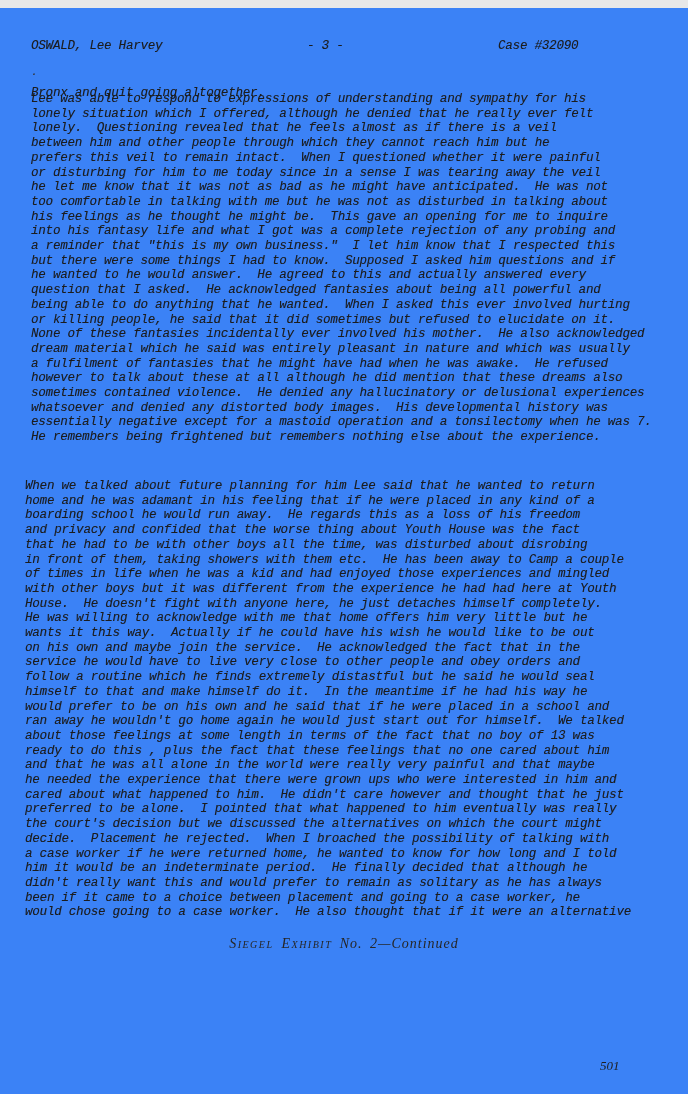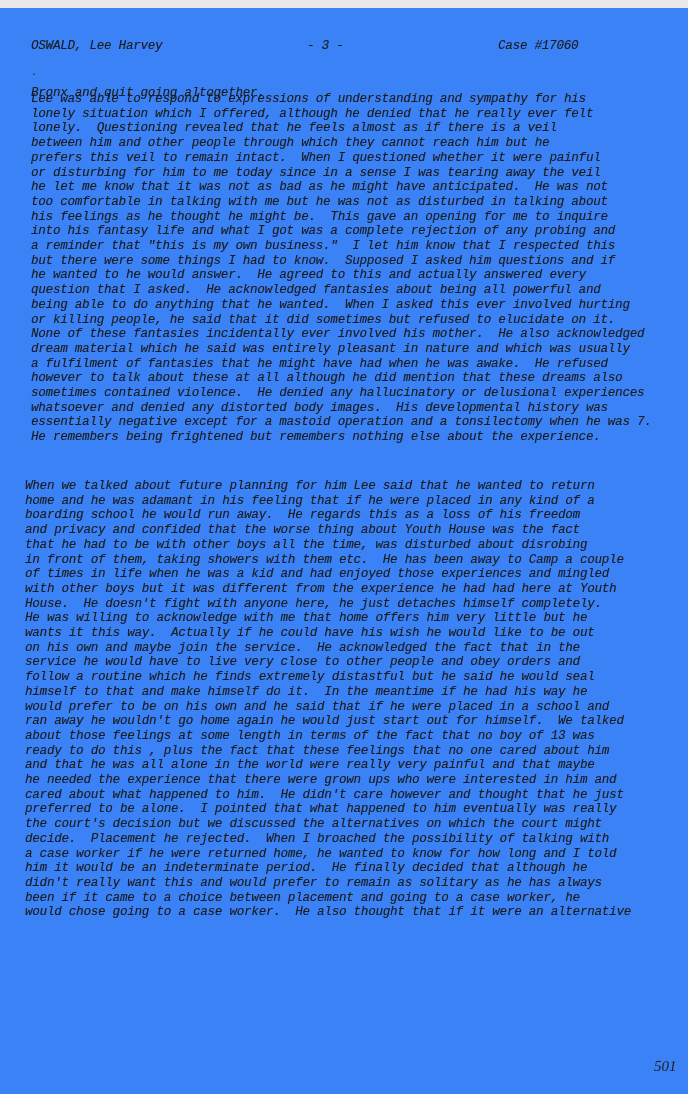--- a/index.html
+++ b/index.html
@@ -43,36 +43,36 @@
     letter-spacing: 1px;
     word-spacing: 3px;
     color: #262626;
     white-space: normal;
   }
   .exhibit-caption .sc {
     font-variant: small-caps;
     letter-spacing: 1.5px;
   }
   .folio-number {
-    left: 654px; top: 1050px;
+    left: 600px; top: 1050px;
     font-family: "Liberation Serif", "DejaVu Serif", serif;
-    font-size: 15px;
+    font-size: 13px;
     color: #1f1f1f;
   }
 </style>
 </head>
 <body>
 
 <div class="sheet">
 
   <div class="abs tw header-name">OSWALD, Lee Harvey</div>
 
   <div class="abs tw header-page">- 3 -</div>
 
-  <div class="abs tw header-case">Case #17060</div>
+  <div class="abs tw header-case">Case #32090</div>
 
   <div class="abs tw stray-mark">.</div>
 
   <div class="abs tw opening-line">Bronx and quit going altogether.</div>
 
   <div class="abs tw para-1">Lee was able to respond to expressions of understanding and sympathy for his
 lonely situation which I offered, although he denied that he really ever felt
 lonely.  Questioning revealed that he feels almost as if there is a veil
 between him and other people through which they cannot reach him but he
 prefers this veil to remain intact.  When I questioned whether it were painful
@@ -120,16 +120,19 @@
 cared about what happened to him.  He didn't care however and thought that he just
 preferred to be alone.  I pointed that what happened to him eventually was really
 the court's decision but we discussed the alternatives on which the court might
 decide.  Placement he rejected.  When I broached the possibility of talking with
 a case worker if he were returned home, he wanted to know for how long and I told
 him it would be an indeterminate period.  He finally decided that although he
 didn't really want this and would prefer to remain as solitary as he has always
 been if it came to a choice between placement and going to a case worker, he
 would chose going to a case worker.  He also thought that if it were an alternative</div>
 
+  <div class="abs exhibit-caption">
+    <span class="sc">Siegel Exhibit</span><span> No. 2—Continued</span>
+  </div>
 
   <div class="abs folio-number">501</div>
 
 </div>
 
 </body></html>

